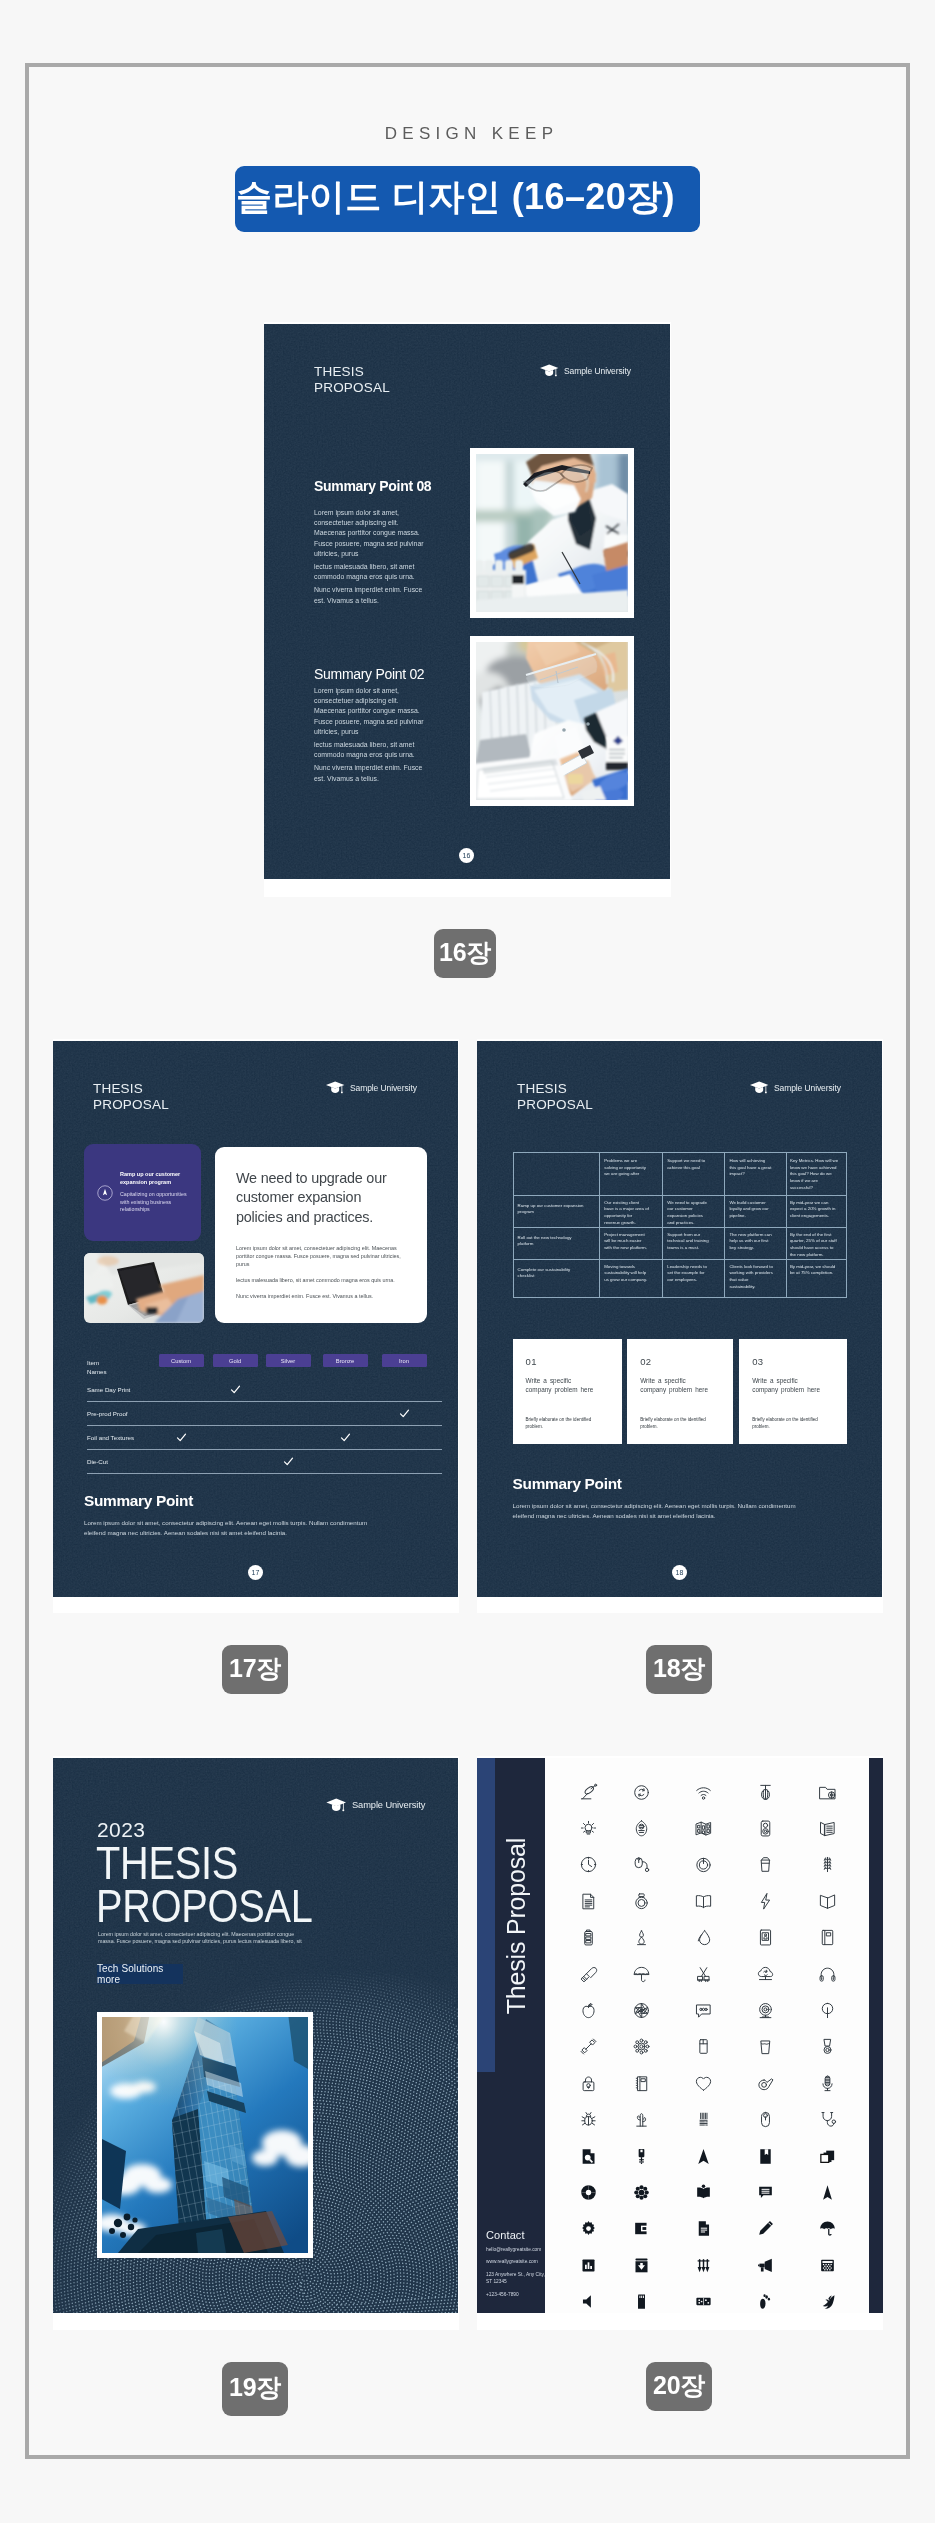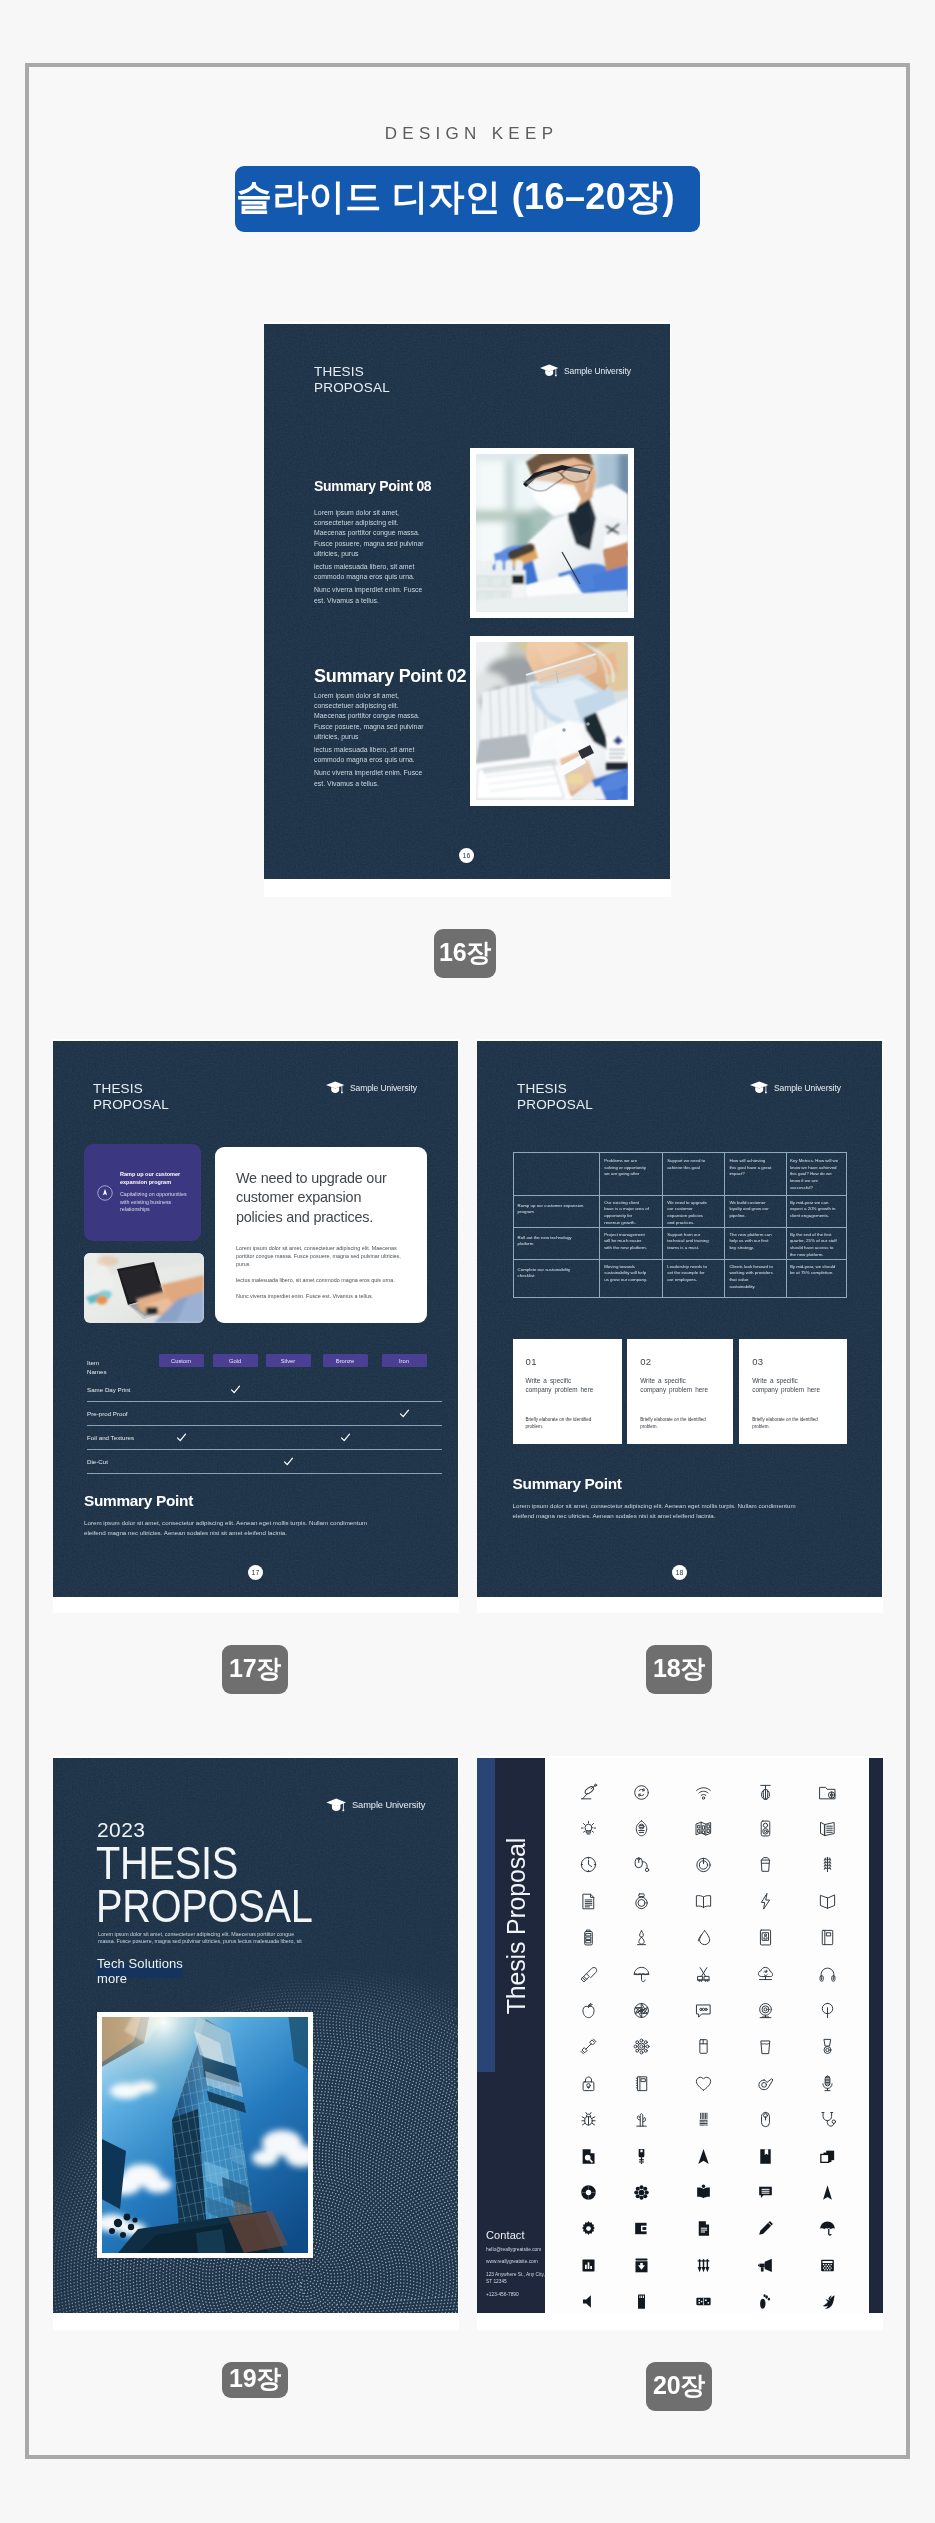--- a/index.html
+++ b/index.html
@@ -180,21 +180,21 @@
               <rect x="39" y="106" width="8" height="14" rx="3"></rect>
             </g>
         <rect x="36" y="121" width="12" height="35" rx="2" fill="#f4f6f6"></rect>
         <rect x="36" y="121" width="12" height="9" fill="#22252b"></rect>
       </g>
       <path d="M0 146 L152 136 L152 158 L0 158 Z" fill="#eaeff0" filter="url(#b2)"></path>
     </svg>
   </div>
 
   <div style="position:absolute;left:50px;top:342px;width:116px">
-    <div style="font-size:18px;font-weight:700;letter-spacing:-.3px;margin-bottom:4px;white-space:nowrap">Summary Point 02</div>
+    <div style="font-size:14px;font-weight:400;letter-spacing:-.3px;margin-bottom:4px;white-space:nowrap">Summary Point 02</div>
     <div style="font-size:6.9px;line-height:10.2px;color:#cdd8e0;font-weight:400">Lorem ipsum dolor sit amet, consectetuer adipiscing elit. Maecenas porttitor congue massa. Fusce posuere, magna sed pulvinar ultricies, purus</div>
     <div style="font-size:6.9px;line-height:10.2px;color:#cdd8e0;font-weight:400;margin-top:3px">lectus malesuada libero, sit amet commodo magna eros quis urna.</div>
     <div style="font-size:6.9px;line-height:10.2px;color:#cdd8e0;font-weight:400;margin-top:3px">Nunc viverra imperdiet enim. Fusce est. Vivamus a tellus.</div>
   </div>
   <div style="position:absolute;left:206px;top:312px;width:164px;height:170px;background:#fff;padding:6px">
     <svg class="photo" viewBox="0 0 152 158" preserveAspectRatio="none" style="width:100%;height:100%;display:block">
       <defs>
         <linearGradient id="p2bg" x1="0" y1="0" x2="1" y2="1">
               <stop offset="0" stop-color="#eaefef"></stop>
               <stop offset=".5" stop-color="#dfe5e6"></stop>
@@ -546,21 +546,21 @@
           <circle cx="16.87" cy="12.4" r="0.95" fill="#fff"></circle>
         </svg>
     <span class="ltext" style="font-size:9.3px">Sample University</span>
   </div>
   <div style="position:absolute;left:44px;top:60px;font-size:21px;font-weight:300;color:#eef3f6;letter-spacing:.4px">2023</div>
   <div style="position:absolute;left:42.5px;top:83px;font-size:47px;line-height:43.2px;font-weight:300;color:#f2f6f8;letter-spacing:-.3px;transform:scaleX(0.845);transform-origin:left top">
     <div>THESIS</div>
         <div>PROPOSAL</div>
   </div>
   <div style="position:absolute;left:45px;top:173px;width:213px;font-size:5.3px;line-height:7.2px;color:#ccd7de">Lorem ipsum dolor sit amet, consectetuer adipiscing elit. Maecenas porttitor congue massa. Fusce posuere, magna sed pulvinar ultricies, purus lectus malesuada libero, sit</div>
-  <div style="position:absolute;left:44px;top:206px;width:86px;height:14px;background:#14335d;color:#eef3f6;font-size:13px;display:flex;align-items:center;justify-content:center;letter-spacing:.1px">Tech Solutions  more</div>
+  <div style="position:absolute;left:44px;top:206px;width:86px;height:20px;background:#14335d;color:#eef3f6;font-size:10px;display:flex;align-items:center;justify-content:center;letter-spacing:.1px">Tech Solutions  more</div>
   <div style="position:absolute;left:44px;top:254.4px;width:216px;height:246px;background:#fff;padding:5px">
     <svg viewBox="0 0 206 236" preserveAspectRatio="none" style="width:100%;height:100%;display:block">
       <defs>
         <linearGradient id="sky" x1=".15" y1="0" x2=".85" y2="1">
               <stop offset="0" stop-color="#bfe1f4"></stop>
               <stop offset=".22" stop-color="#5aaee0"></stop>
               <stop offset=".55" stop-color="#2479bd"></stop>
               <stop offset="1" stop-color="#0f4c87"></stop>
             </linearGradient>
         <linearGradient id="twr" x1="0" y1="0" x2="1" y2=".25">
@@ -670,21 +670,21 @@
           </g>
 
       <rect width="206" height="236" fill="url(#sun)"></rect>
       <g filter="url(#cb2)" opacity=".35">
             <path d="M34 -6 L66 -6 L44 26 L22 14 Z" fill="#fff9e8"></path>
           </g>
     </svg>
   </div>
  </div>
 </div>
-<div class="badge" style="left:222px;top:2362px;width:66px;height:36px">19장</div>
+<div class="badge" style="left:222px;top:2362px;width:66px;height:54px">19장</div>
 
 <div class="swrap" style="left:477px;top:1756px;width:406px;height:574px">
  <div class="slide" style="left:0;top:2px;width:406px;height:555px;background:#fdfdfd">
   <div style="position:absolute;left:0;top:0;width:68px;height:555px;background:#1e273c"></div>
   <div style="position:absolute;left:0;top:0;width:17.5px;height:314px;background:#2b4476"></div>
   <div style="position:absolute;left:392.4px;top:0;width:13.6px;height:555px;background:#1e273c"></div>
   <div style="position:absolute;left:-66px;top:164px;width:210px;height:30px;transform:rotate(-90deg);display:flex;align-items:center;justify-content:flex-end;font-size:25px;font-weight:300;color:#f2f5f8;letter-spacing:-.2px;white-space:nowrap;padding-right:6px">Thesis Proposal</div>
   <div style="position:absolute;left:9px;top:471px;width:64px">
     <div style="font-size:11px;color:#eef2f6;font-weight:300;letter-spacing:.1px">Contact</div>
     <div style="font-size:4.8px;line-height:6.8px;color:#d2d9e4;margin-top:5.5px">hello@reallygreatsite.com</div>

